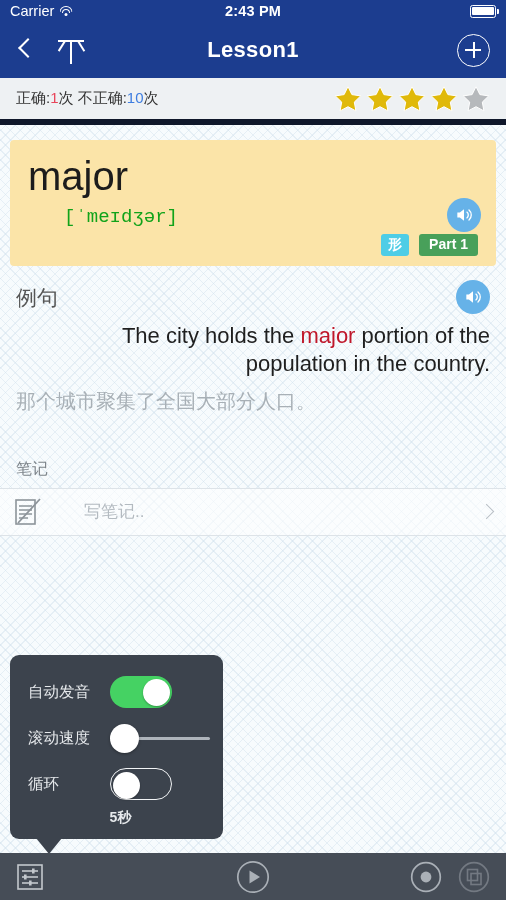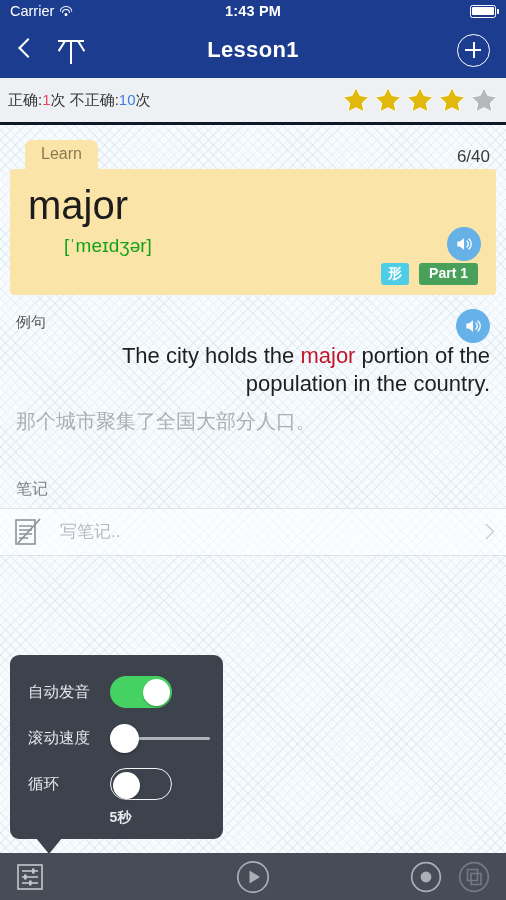--- a/index.html
+++ b/index.html
@@ -78,22 +78,22 @@
     border:1.8px solid #fff; position:relative; cursor:pointer; z-index:2;
   }
   .plus-btn::before, .plus-btn::after {
     content:""; position:absolute; background:#fff;
   }
   .plus-btn::before { left:7px; top:14.6px; width:16px; height:2px; }
   .plus-btn::after  { top:7px; left:14.6px; height:16px; width:2px; }
 
   
   .statsbar {
-    height:47px; background:#eef1f3; border-bottom:3px solid #0f172a;
-    display:flex; align-items:center; padding:0 8px;
+    height:47px; background:#eef1f3; border-bottom:6px solid #0f172a;
+    display:flex; align-items:center; padding:0 16px;
   }
   .stats-text { font-size:15px; color:#333; }
   .stats-text .red { color:#e8455b; }
   .stats-text .blue { color:#3d7de0; }
   .stars { margin-left:auto; display:flex; gap:4px; }
   .star { width:28px; height:28px; position:relative; }
   .star svg { width:100%; height:100%; display:block; }
 
   
   .content {
@@ -114,48 +114,48 @@
     margin-left:15px;
   }
   .counter {
     margin-left:auto; font-size:17px; color:#3a3a3a; padding-right:6px; padding-bottom:2px;
   }
   .card {
     background:#fbe4a8; border-radius:4px; padding:14px 18px 10px 18px;
     position:relative;
   }
   .word { font-size:40px; color:#1c1c1c; line-height:1.12; font-weight:normal; }
-  .phonetic { font-size:19px; color:#11a31a; margin:7px 0 4px 36px; }
+  .phonetic { font-size:19px; color:#11a31a; margin:7px 0 4px 36px;font-family:Liberation Mono, monospace; }
   .definition { font-size:21.5px; color:#6b5a2a; line-height:1.35; }
   .badges { display:flex; justify-content:flex-end; gap:10px; margin-top:6px; }
   .badge { font-size:14px; color:#fff; padding:2px 7px; border-radius:3px; font-weight:bold; }
   .badge-pos { background:#4ecde6; }
   .badge-part { background:#48a05a; padding:2px 10px; }
   .speaker {
     position:absolute; width:34px; height:34px; border-radius:50%;
     background:#66b2e8; cursor:pointer;
     display:flex; align-items:center; justify-content:center;
   }
   .speaker.card-spk { right:15px; top:58px; }
   .speaker svg { width:20px; height:20px; }
 
   
   .example-sec { padding:18px 16px 0 16px; position:relative; }
-  .sec-title { font-size:15px; color:#555; }
+  .sec-title { font-size:21px; color:#555; }
   .speaker.ex-spk { right:16px; top:14px; }
   .en-sentence { font-size:22px; color:#1f1f1f; line-height:1.3; margin-top:10px;text-align:right; }
   .en-sentence .hl { color:#c0182b; }
   .cn-sentence { font-size:20px; color:#a8b0b6; margin-top:9px; }
 
   
   .notes-label { font-size:16px; color:#7d848a; padding:44px 0 8px 16px; }
   .notes-row {
     border-top:1px solid #dde3e8; border-bottom:1px solid #dde3e8;
     background:rgba(255,255,255,.55);
-    height:48px; display:flex; align-items:center; padding:0 14px; cursor:pointer;
+    height:48px; display:flex; align-items:center; padding:0 14px; cursor:pointer;gap:24px;
   }
   .note-icon { width:28px; height:30px; position:relative; flex:0 0 auto; }
   .note-icon svg { width:100%; height:100%; }
   .note-placeholder { font-size:17px; color:#b3bac0; margin-left:18px; }
   .note-chevron { margin-left:auto; width:11px; height:11px;
     border-right:1.8px solid #b9c0c6; border-top:1.8px solid #b9c0c6;
     transform:rotate(45deg); }
 
   
   .popover {
@@ -212,21 +212,21 @@
 
 <div class="statusbar">
   <span class="carrier">
     <span>Carrier</span>
     <span class="wifi-icon">
         <i></i>
         <i></i>
         <i></i>
       </span>
   </span>
-  <span class="clock">1:43 PM</span>
+  <span class="clock">2:43 PM</span>
   <span class="battery">
       <i></i>
     </span>
 </div>
 
 <div class="navbar">
   <div class="nav-left">
     <div class="back-chevron"></div>
     <div class="up-arrow">
       <span class="bar"></span>
@@ -269,24 +269,20 @@
         <svg viewBox="0 0 28 28">
           <polygon points="14,1.6 17.9,9.6 26.7,10.9 20.3,17.1 21.9,25.9 14,21.7 6.1,25.9 7.7,17.1 1.3,10.9 10.1,9.6" fill="#b6b9bc" stroke="#ffffff" stroke-width="1"></polygon>
         </svg>
       </span>
     </div>
 </div>
 
 <div class="content">
 
   <div class="card-wrap">
-    <div class="card-tabrow">
-      <div class="learn-tab">Learn</div>
-      <div class="counter">6/40</div>
-    </div>
     <div class="card">
       <div class="word">major</div>
       <div class="phonetic">[ˈmeɪdʒər]</div>
       <div class="badges">
         <span class="badge badge-pos">形</span>
         <span class="badge badge-part">Part 1</span>
       </div>
       <div class="speaker card-spk">
         <svg viewBox="0 0 24 24" fill="#fff">
             <path d="M4 9h3l5-4v14l-5-4H4z"></path>

